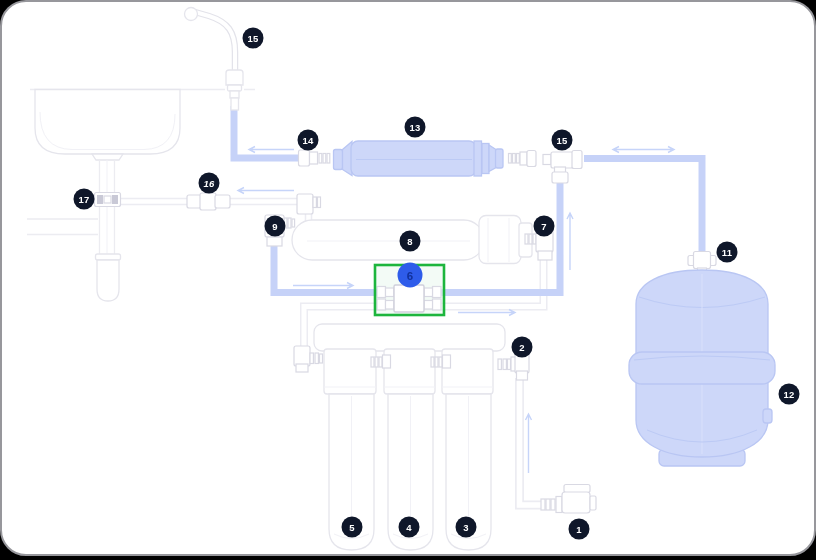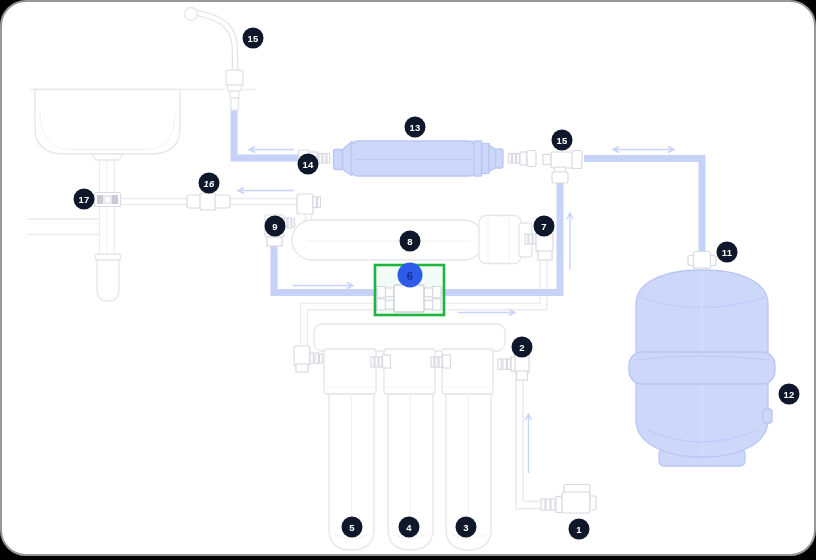--- a/index.html
+++ b/index.html
@@ -267,20 +267,20 @@
           <div class="badge" style="left: 407px; top: 525px;">4</div>
           <div class="badge" style="left: 350px; top: 525px;">5</div>
           <div class="badge selected" style="left: 408px; top: 273px;">6</div>
           <div class="badge" style="left: 542px; top: 224px;">7</div>
           <div class="badge" style="left: 408px; top: 239px;">8</div>
           <div class="badge" style="left: 273px; top: 224px;">9</div>
           <div class="badge" style="left: 560px; top: 138px;">15</div>
           <div class="badge" style="left: 725px; top: 250px;">11</div>
           <div class="badge" style="left: 787px; top: 392px; text-align: center;">12</div>
           <div class="badge" style="left: 413px; top: 125px;">13</div>
-          <div class="badge" style="left: 306px; top: 138px; margin-top: 24px;">14</div>
+          <div class="badge" style="left: 306px; top: 138px;">14</div>
           <div class="badge" style="left: 251px; top: 36px;">15</div>
           <div class="badge" style="left: 207px; top: 181px; font-style: italic;">16</div>
           <div class="badge" style="left: 82px; top: 197px;">17</div>
         </div>
     </div>
   </div>
 </div>
 
 </body></html>

